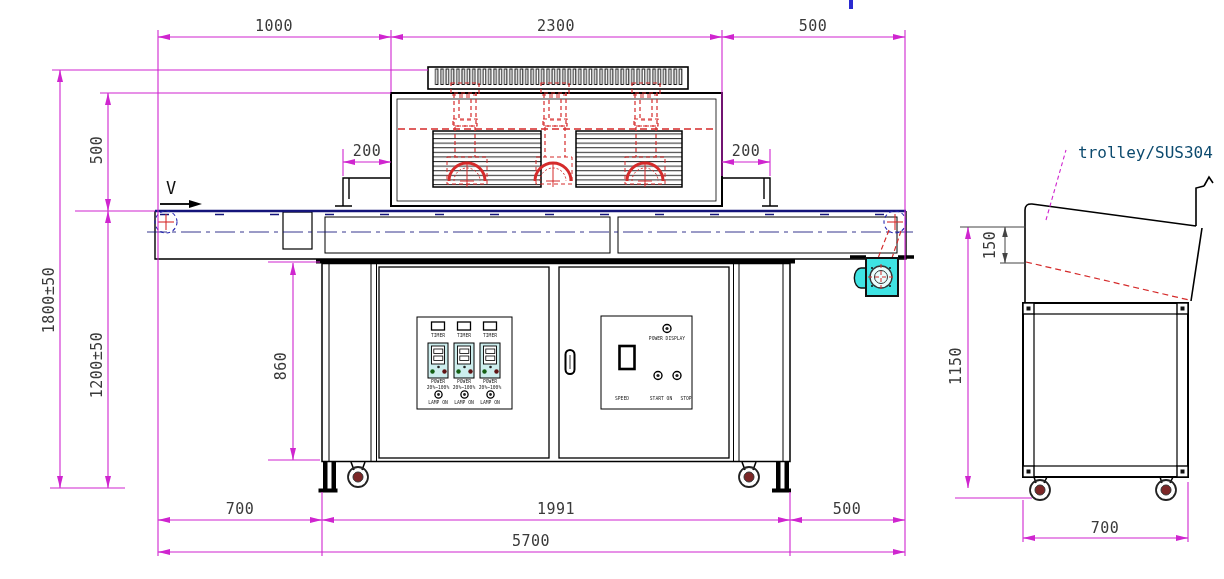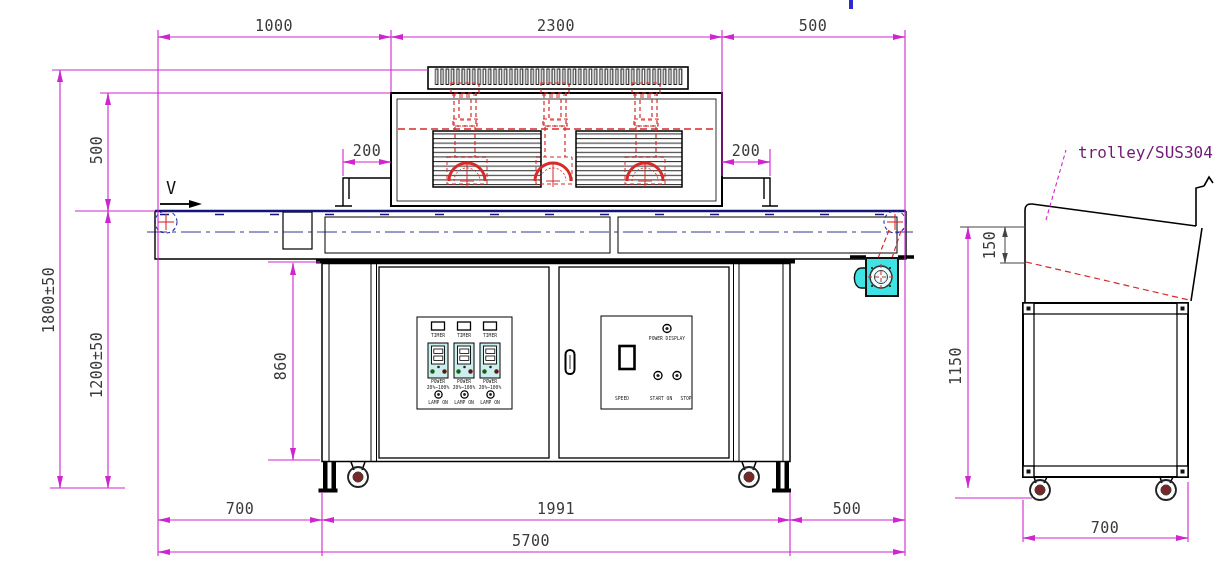--- a/index.html
+++ b/index.html
@@ -6,21 +6,21 @@
   #canvas{position:relative;width:1224px;height:579px;background:#fff;overflow:hidden;
           font-family:"DejaVu Sans Mono","Liberation Mono",monospace;}
   #canvas svg{position:absolute;left:0;top:0;}
   .dim{position:absolute;color:#3a3a3a;font-size:15px;white-space:nowrap;
        transform:translate(-50%,-50%);letter-spacing:.5px;}
   .dim.rot{transform:translate(-50%,-50%) rotate(-90deg);}
   .tiny{position:absolute;color:#222;font-size:8px;white-space:nowrap;
         transform:translate(-50%,-50%) scale(.58);}
   .vlabel{position:absolute;color:#111;font-size:17px;white-space:nowrap;
           transform:translate(-50%,-50%);}
-  .title{position:absolute;color:#701a75;font-size:16px;white-space:nowrap;}
+  .title{position:absolute;color:#0c4a6e;font-size:16px;white-space:nowrap;}
 </style>
 </head>
 <body>
 
 <div id="canvas">
 
 <svg width="1224" height="579" viewBox="0 0 1224 579">
   <defs>
     <marker id="am" markerUnits="userSpaceOnUse" markerWidth="13" markerHeight="8" refX="12.5" refY="4" orient="auto-start-reverse">
       <path d="M0.5 1 L12.5 4 L0.5 7 Z" fill="#cf25cf"></path>

